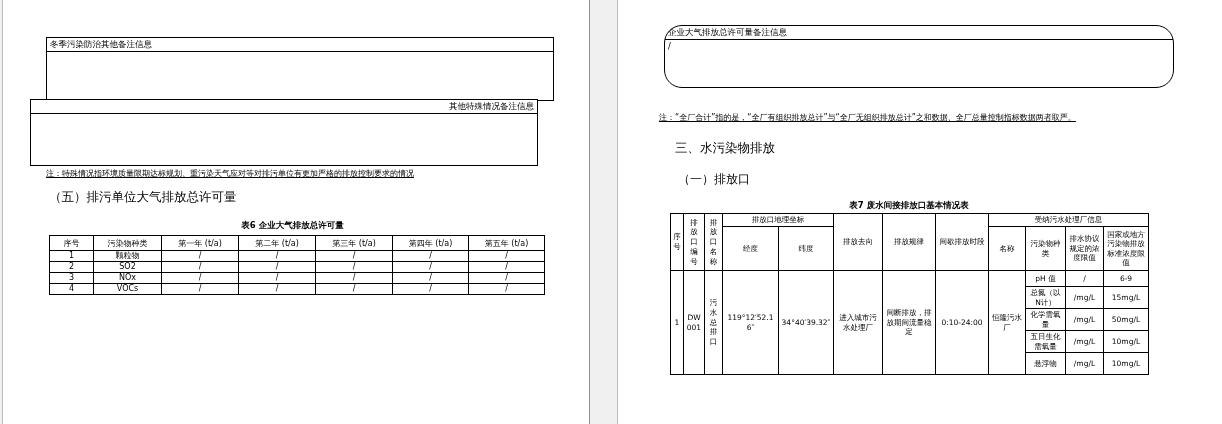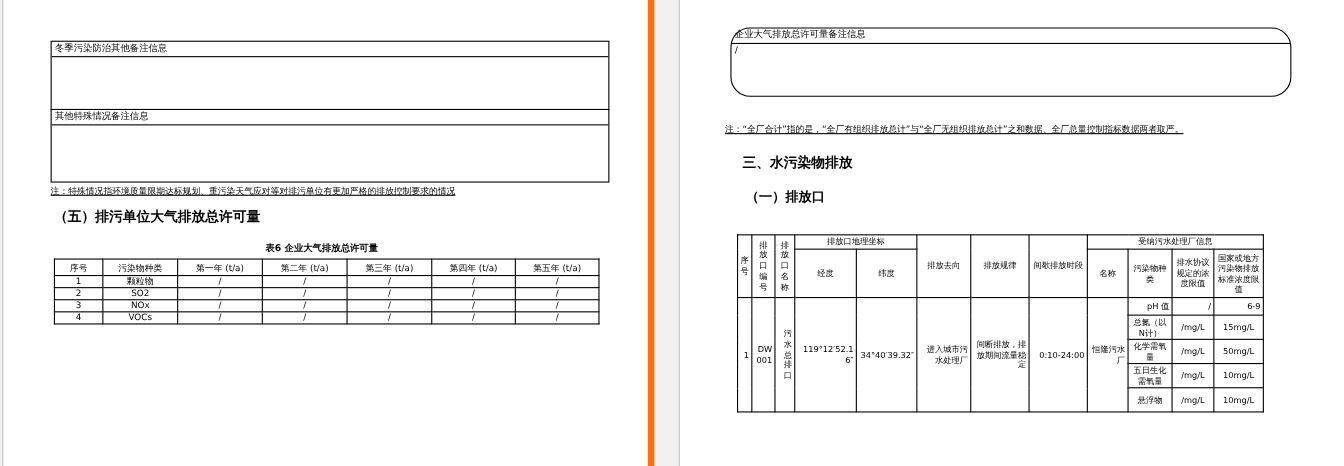--- a/index.html
+++ b/index.html
@@ -2,71 +2,71 @@
 <html><head>
 <meta charset="utf-8">
 <style>
   html,body { margin:0; padding:0; background:#f0f0f0; }
   .stage {
     position:relative; width:1222px; height:424px; overflow:hidden;
     background:#f0f0f0; font-family:"DejaVu Sans","Liberation Sans",sans-serif;
     color:#000;
   }
   .page { position:absolute; top:0; height:424px; background:#ffffff; }
-  .page-left  { left:2px;  width:586px; border-left:1px solid #bdbdbd; border-right:6px solid #f97316; }
+  .page-left  { left:2px;  width:586px; border-left:1px solid #bdbdbd; border-right:1px solid #f97316; }
   .page-right { left:617px; width:605px; border-left:1px solid #bdbdbd; }
 
   .abs { position:absolute; }
 
   
   .remark-box { border:1px solid #000; background:#fff; }
   .remark-box .rb-label {
     border-bottom:1px solid #000; font-size:8.5px; line-height:11px;
     padding:1px 3px; white-space:nowrap; overflow:hidden;
   }
   .remark-box .rb-content { font-size:8.5px; line-height:11px; padding:1px 3px; }
 
   .note { font-size:8px; line-height:10px; color:#000; }
 
-  .h-section { font-size:12.5px; font-weight:bold; white-space:nowrap; }
+  .h-section { font-size:12.5px; font-weight:normal; white-space:nowrap; }
   .t-caption { font-size:8.5px; font-weight:bold; text-align:center; }
 
   table { border-collapse:collapse; table-layout:fixed; background:#fff; }
   th, td {
     border:1px solid #000; font-weight:normal; text-align:center;
     vertical-align:middle; padding:0 2px; overflow:hidden;
   }
 
   
   .t6 { width:495px; font-size:8px; }
   .t6 thead th { height:14px; }
   .t6 tbody td { height:10px; line-height:10px; }
 
   
   .t7 { width:478px; font-size:7.5px; line-height:1.25; }
   .t7 .hr1 th { height:12px; }
   .t7 .hr2 th { height:43px; }
-  .t7 .dr1 td { height:15px;text-align:right; }
+  .t7 .dr1 td { height:15px; }
   .t7 .dr  td { height:21px; }
   .vtext { display:inline-block; width:1em; word-break:break-all; line-height:1.3; }
   .wrap  { word-break:break-all; }
 </style>
 </head>
 <body>
 
 <div class="stage">
 
   <div class="page page-left">
 
     <div class="abs remark-box" style="left:43px; top:37px; width:506px; height:62px;">
       <div class="rb-label">冬季污染防治其他备注信息</div>
       <div class="rb-content"></div>
     </div>
 
-    <div class="abs remark-box" style="left:43px; top:99px; width:506px; height:65px;">
+    <div class="abs remark-box" style="left:27px; top:99px; width:506px; height:65px;text-align:right;">
       <div class="rb-label">其他特殊情况备注信息</div>
       <div class="rb-content"></div>
     </div>
 
     <div class="abs note" style="left:43px; top:169px; width:520px;text-decoration:underline;">注：特殊情况指环境质量限期达标规划、重污染天气应对等对排污单位有更加严格的排放控制要求的情况</div>
 
     <div class="abs h-section" style="left:46px; top:189px;">（五）排污单位大气排放总许可量</div>
 
     <div class="abs t-caption" style="left:42px; top:220px; width:495px;">表6  企业大气排放总许可量</div>
 
@@ -138,20 +138,21 @@
       <div class="rb-label">企业大气排放总许可量备注信息</div>
       <div class="rb-content">/</div>
     </div>
 
     <div class="abs note" style="left:41px; top:113px; width:540px;text-decoration:underline;">注：“全厂合计”指的是，“全厂有组织排放总计”与“全厂无组织排放总计”之和数据、全厂总量控制指标数据两者取严。</div>
 
     <div class="abs h-section" style="left:57px; top:140px;">三、水污染物排放</div>
 
     <div class="abs h-section" style="left:60px; top:171px; font-size:12px;">（一）排放口</div>
 
+    <div class="abs t-caption" style="left:52px; top:200px; width:478px;">表7 废水间接排放口基本情况表</div>
 
     <table class="t7 abs" style="left:52px; top:213px;">
       <colgroup>
         <col style="width:13px">
           <col style="width:21px">
           <col style="width:18px">
         <col style="width:56px">
           <col style="width:55px">
           <col style="width:49px">
         <col style="width:53px">

